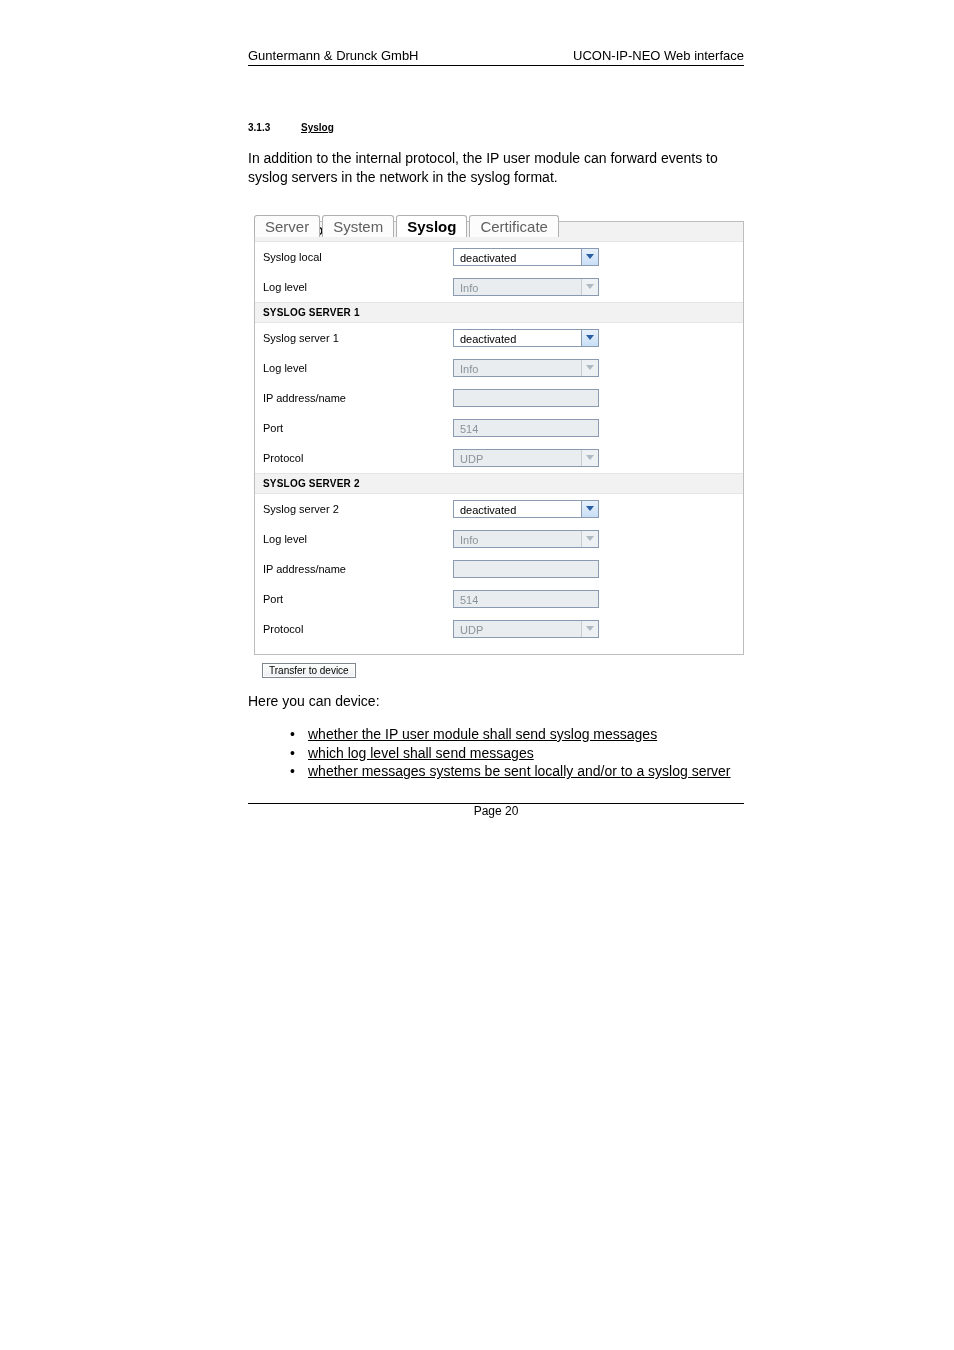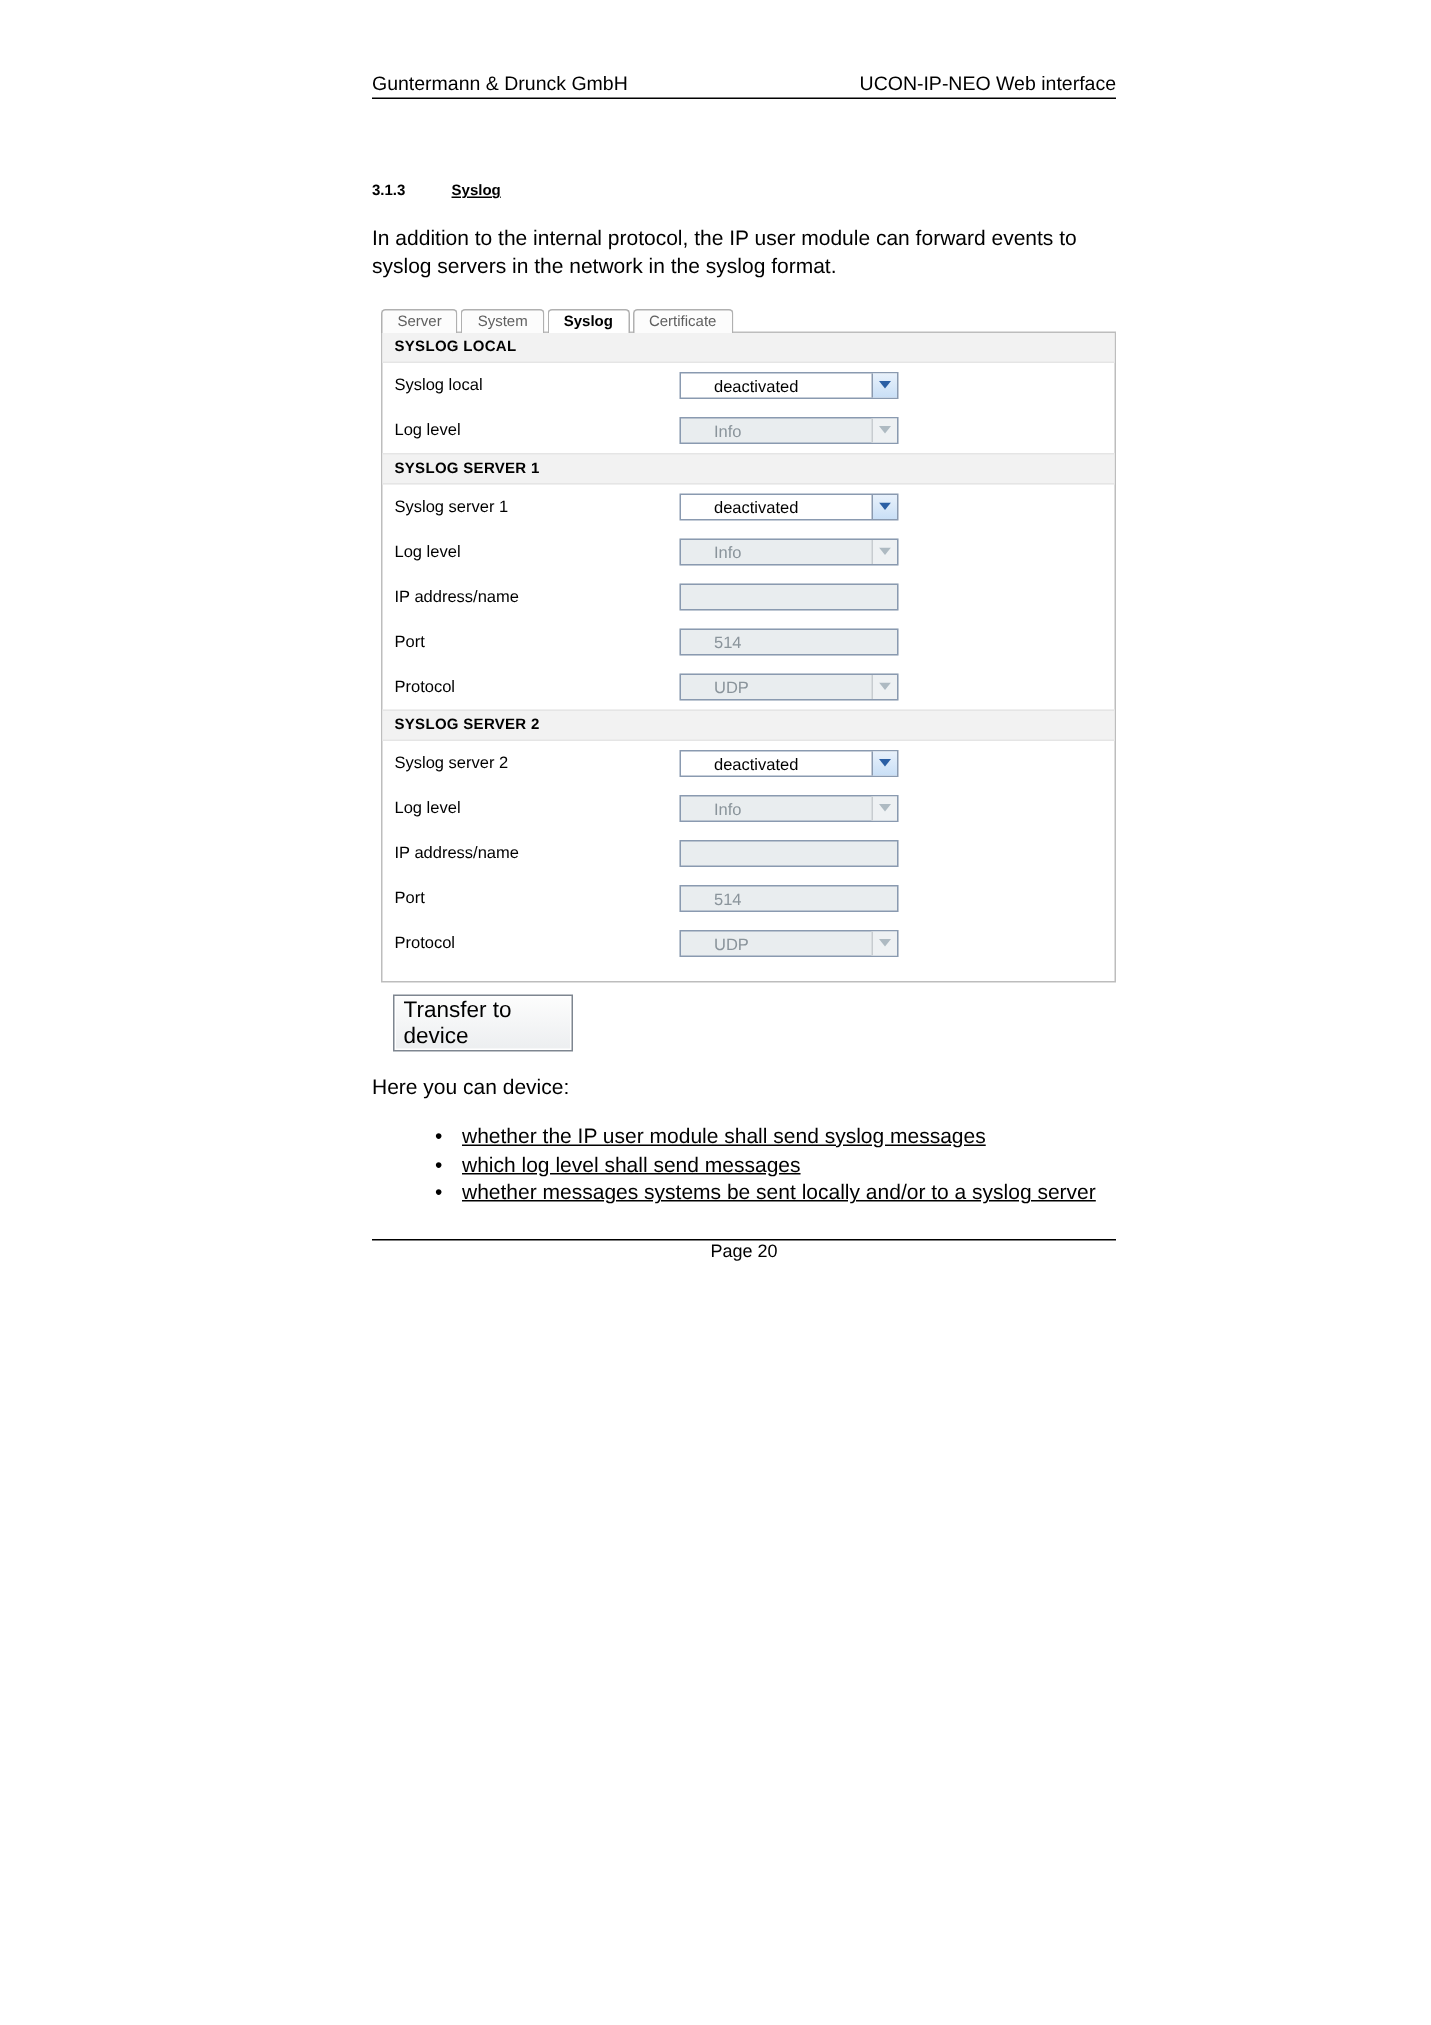--- a/index.html
+++ b/index.html
@@ -44,31 +44,31 @@
   .ui-panel {
     width: 490px;
     margin: 6px 0 8px 6px;
   }
   .tabs {
     display: flex;
     align-items: flex-end;
     height: 20px;
   }
   .tab {
-    font-size: 10px;
+    font-size: 15px;
     padding: 2px 10px 2px 10px;
     border: 1px solid #b0b0b0;
     border-bottom: none;
     border-top-left-radius: 3px;
     border-top-right-radius: 3px;
     margin-right: 2px;
     background: #fcfcfc;
     color: #606060;
     position: relative;
-    top: 1px;
+    top: 16px;
   }
   .tab.active {
     font-weight: bold;
     color: #000;
     background: #fff;
     z-index: 2;
   }
   .panel-box {
     border: 1px solid #bdbdbd;
     background: #fff;
@@ -95,21 +95,21 @@
     color: #000;
   }
   .control {
     position: relative;
     width: 146px;
   }
   .control .box {
     border: 1px solid #8a9ab0;
     height: 18px;
     line-height: 18px;
-    padding: 0 20px 0 22px;
+    padding: 0 20px 0 6px;
     font-size: 11px;
     background: #fff;
     box-sizing: border-box;
     white-space: nowrap;
     overflow: hidden;
   }
   .control.disabled .box {
     background: #e9edef;
     color: #8a949b;
   }
@@ -127,21 +127,21 @@
   }
   .control.dropdown.disabled .arrow-btn {
     background: #eef1f3;
     border-left-color: #c7ccd0;
   }
   .control.dropdown .arrow-btn svg { display:block; }
 
   .transfer-btn {
     margin: 4px 0 14px 14px;
     width:120px;
-    font-size: 15px;
+    font-size: 10px;
   }
   .transfer-btn-inner{
     border:1px solid #7e8690;
     background: linear-gradient(#fdfdfd,#eceef0);
     padding:1px 6px;
     display:inline-block;
     box-shadow: inset 0 0 0 1px #fff;
   }
 
   .bullets {

